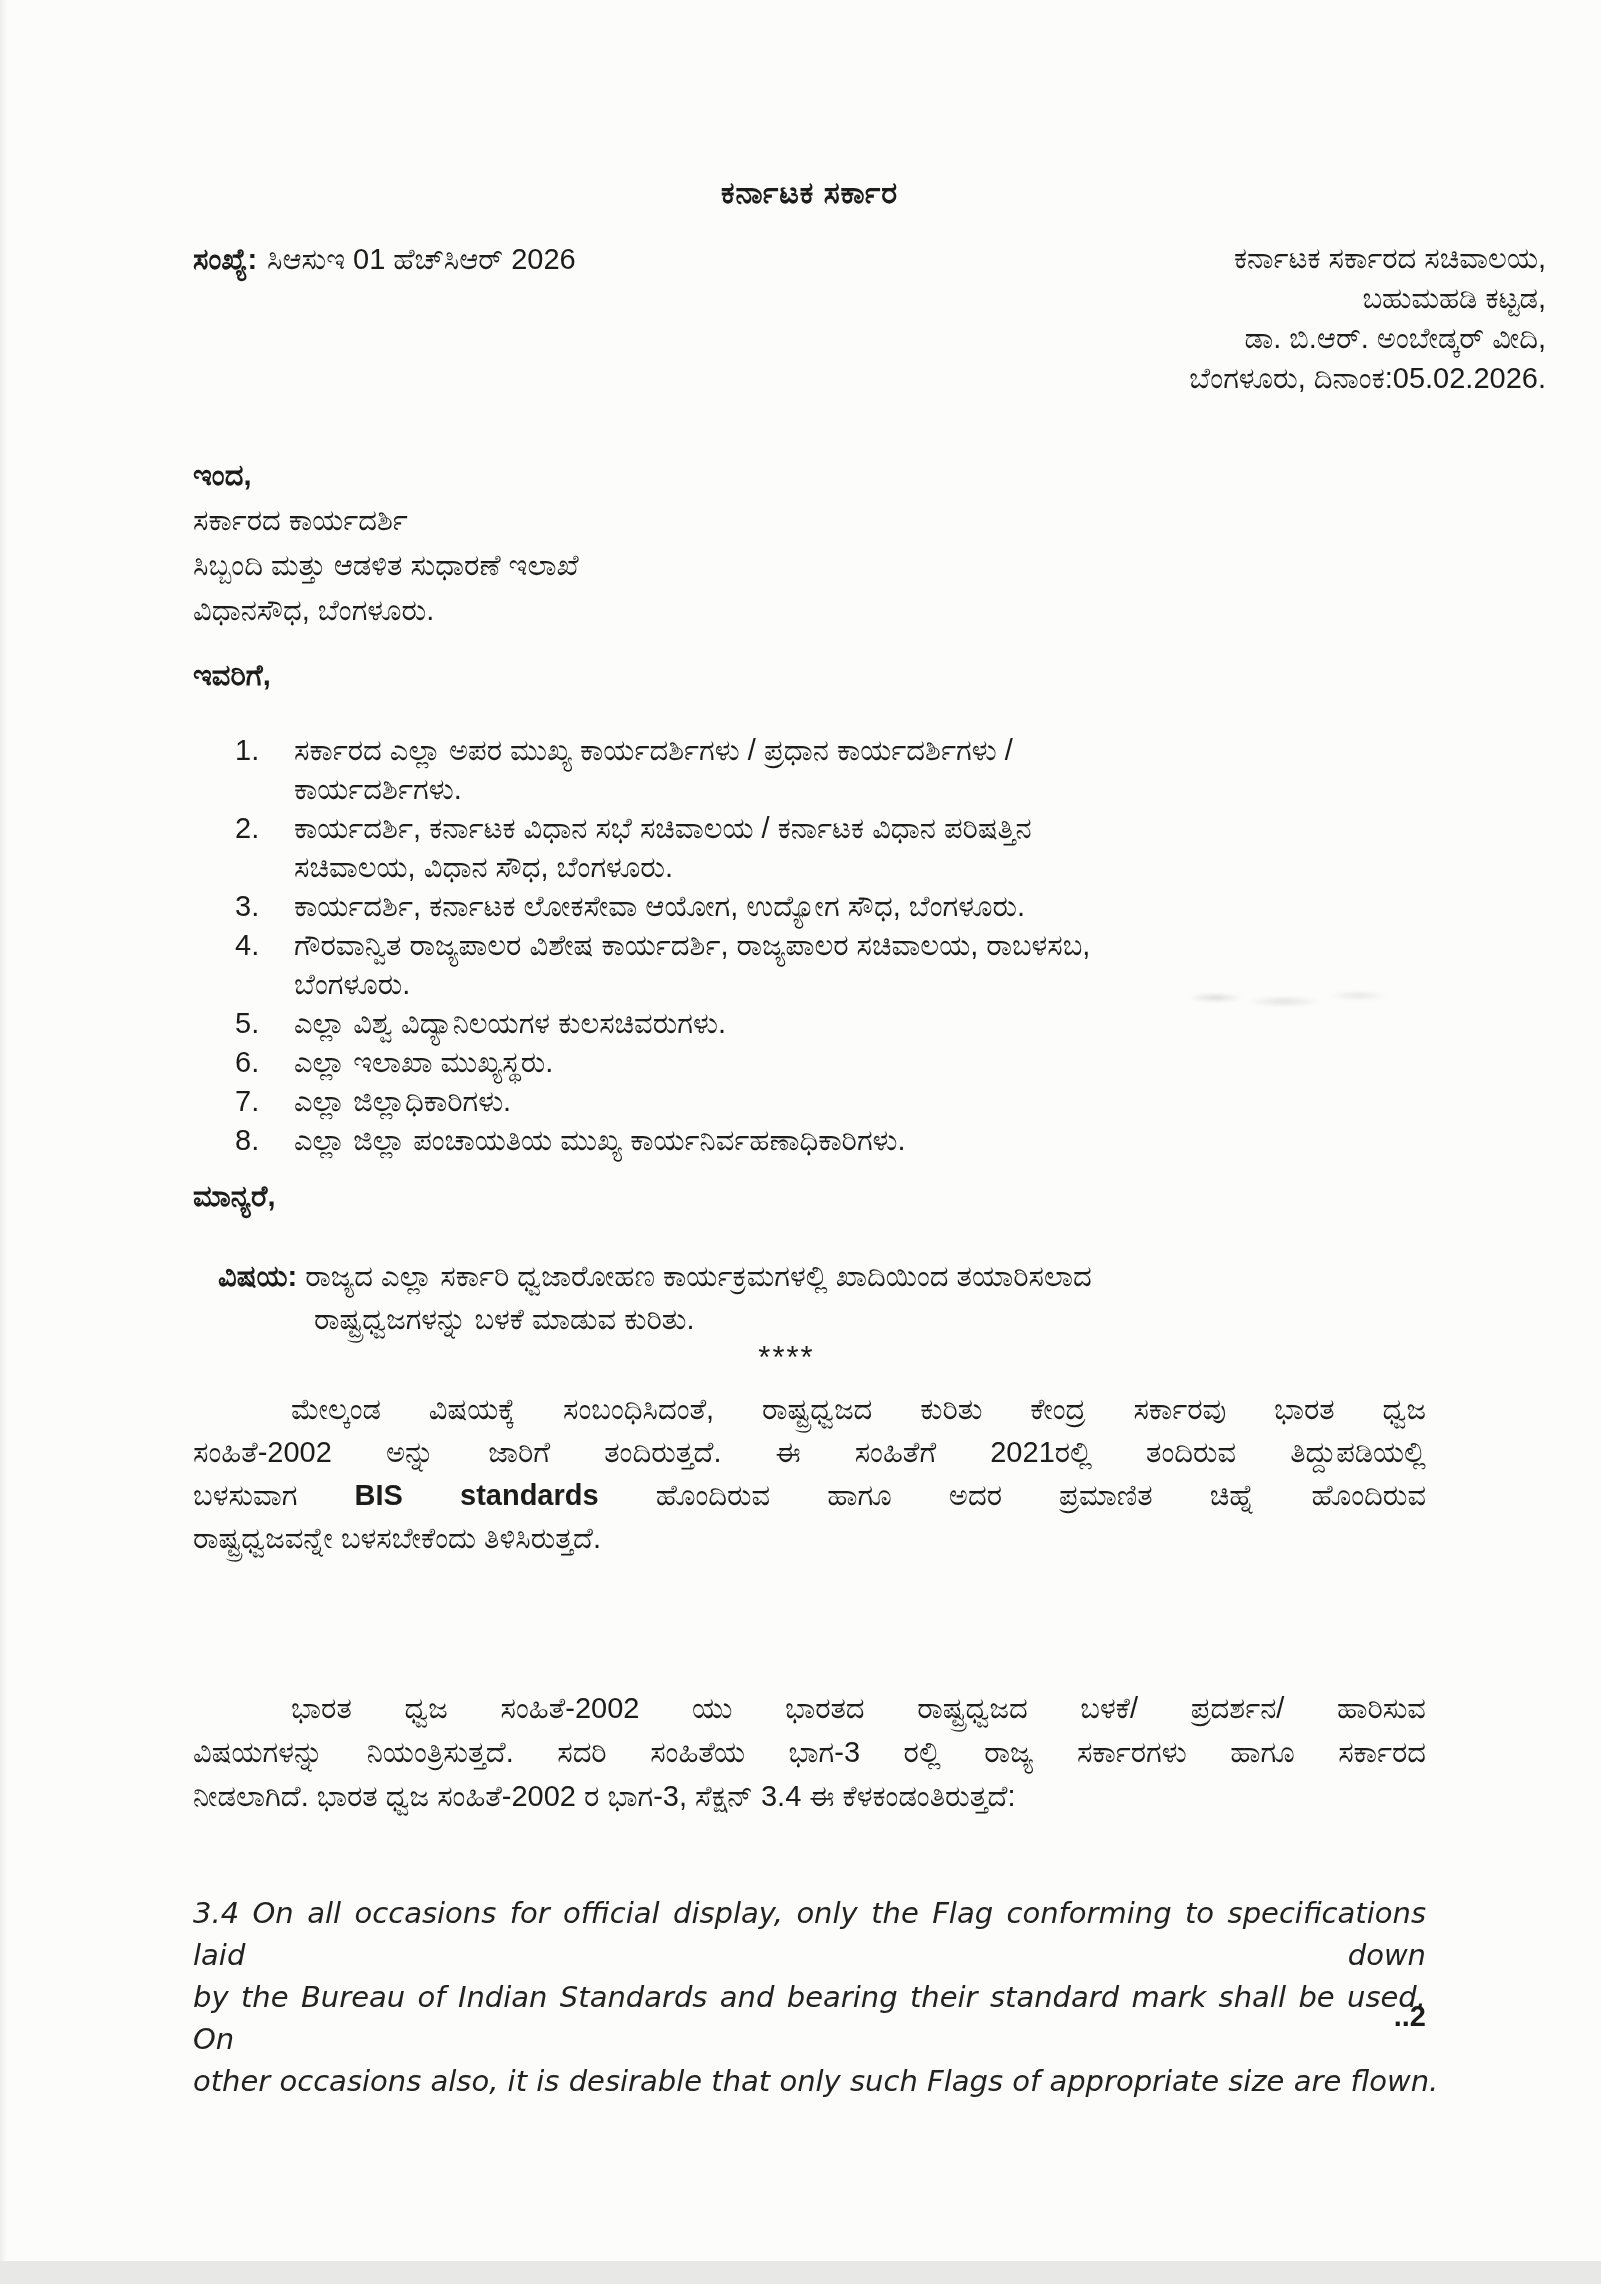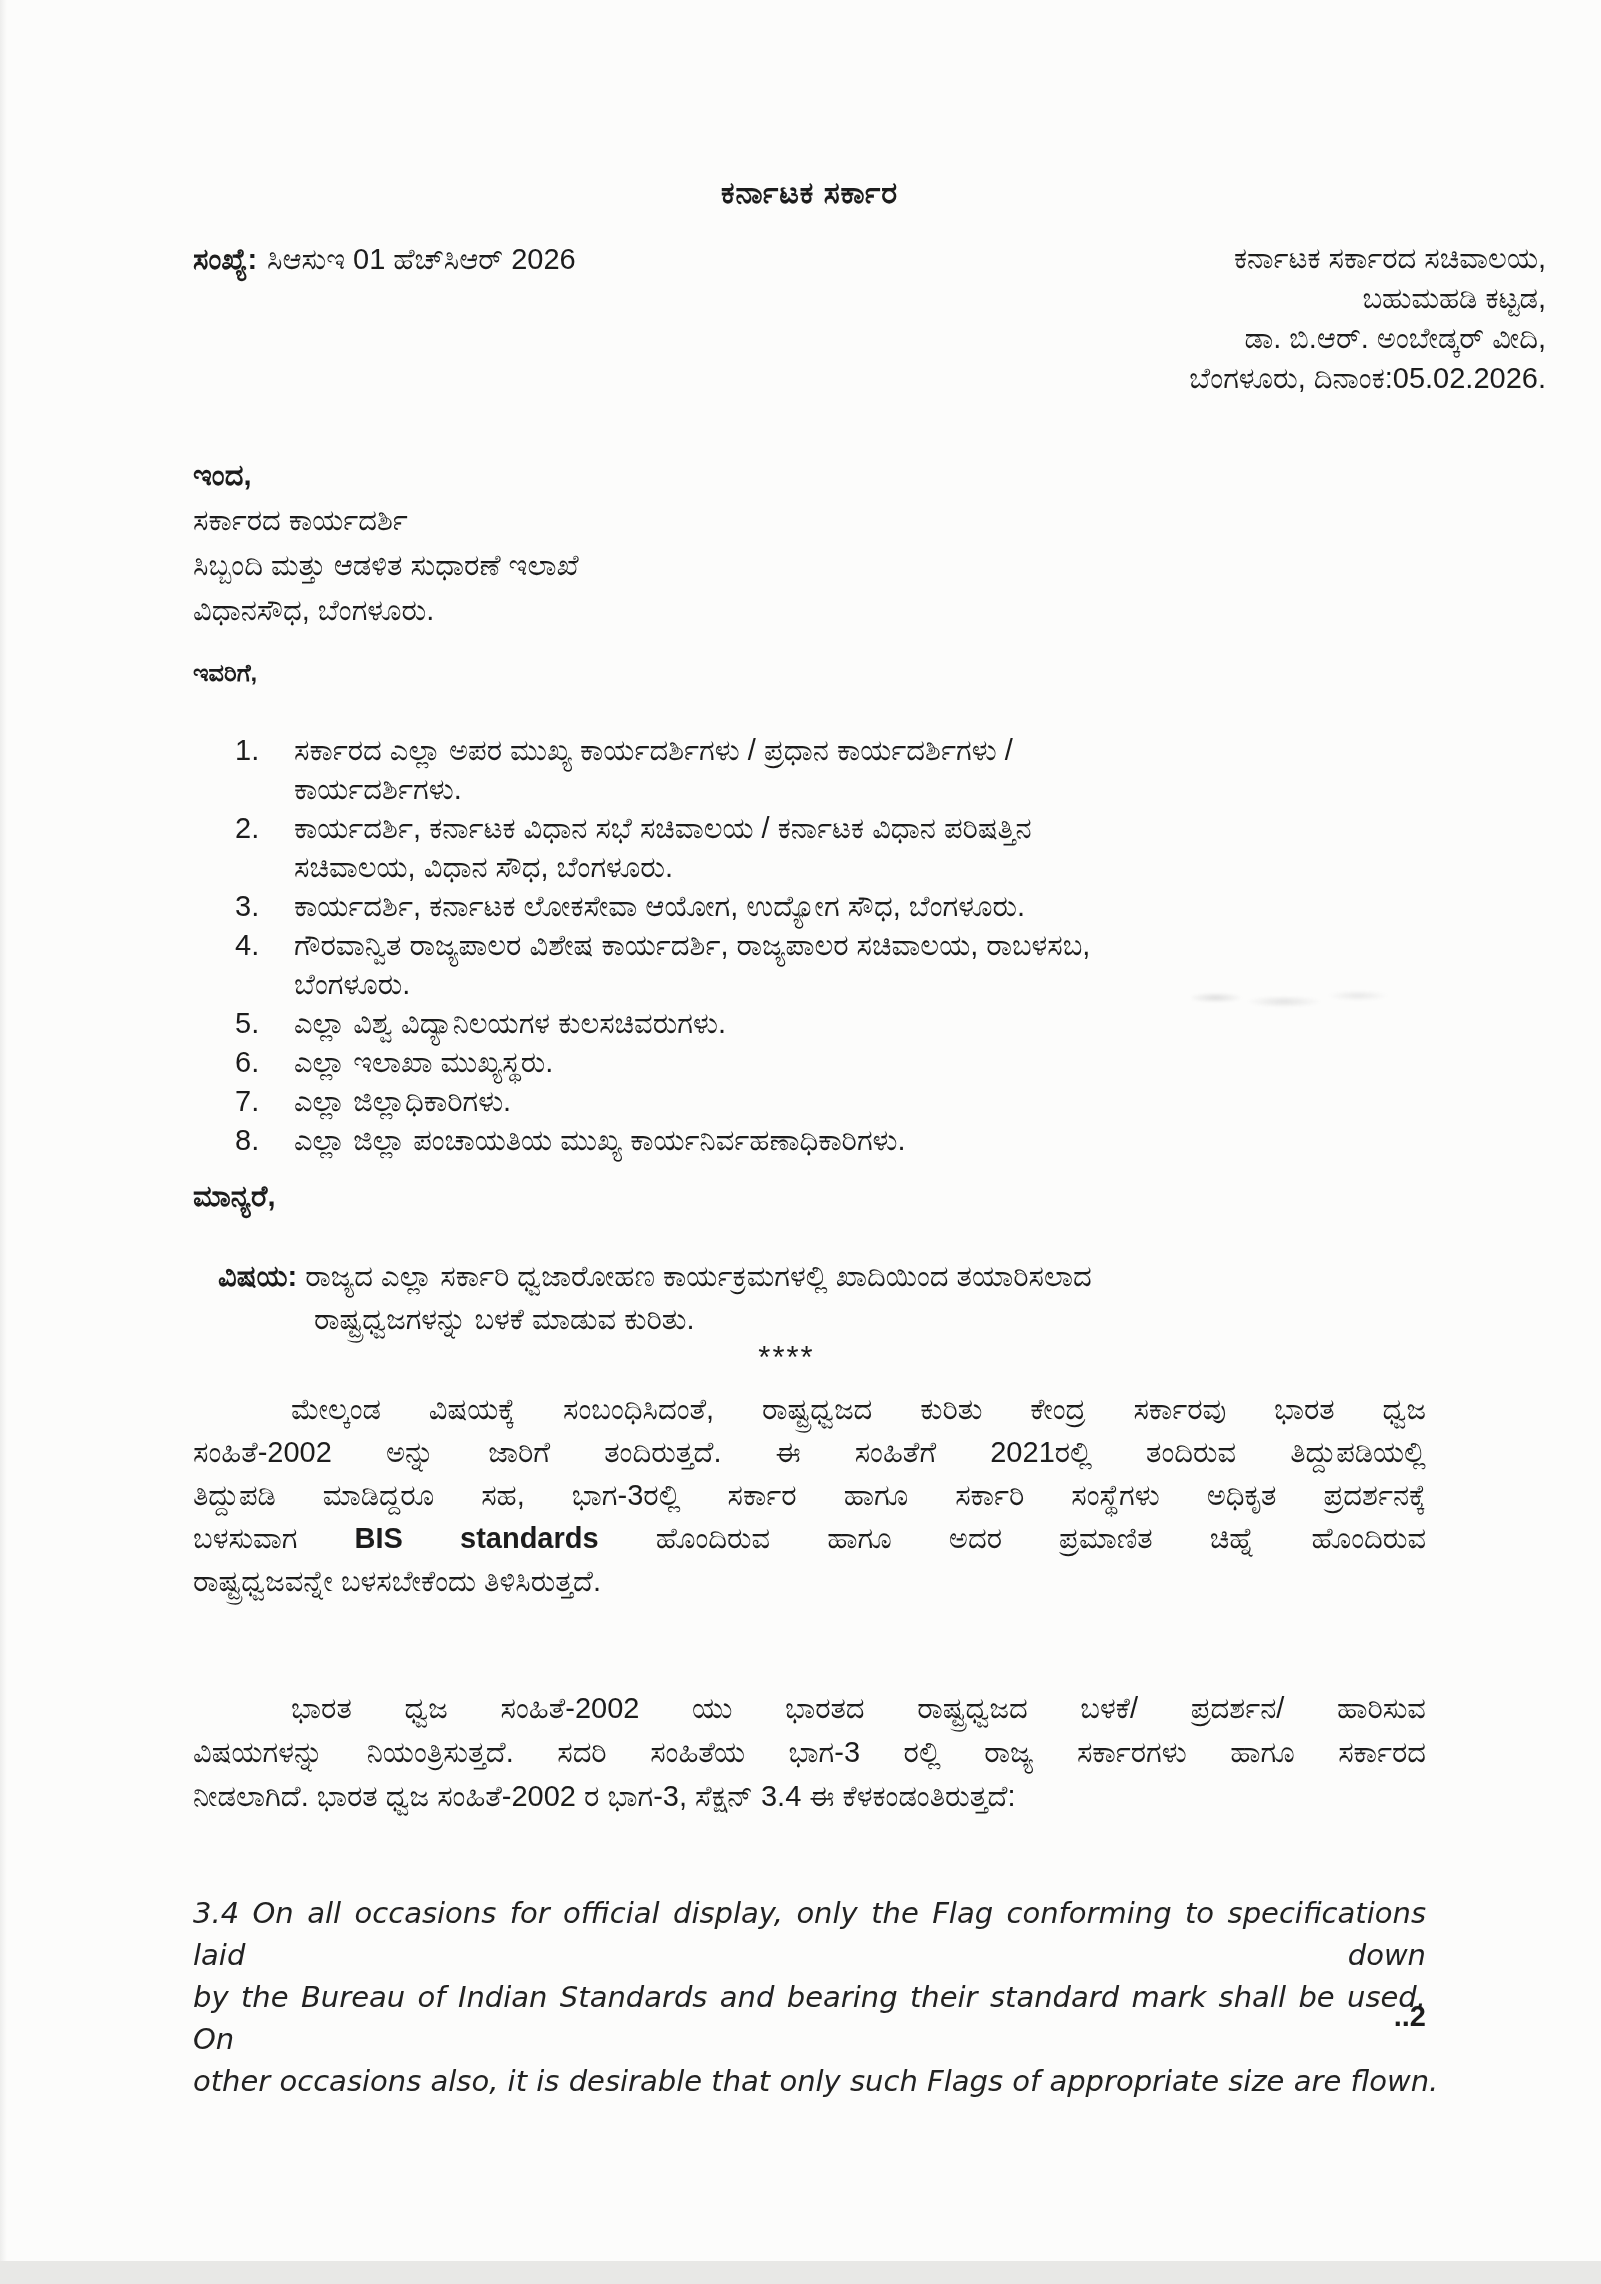--- a/index.html
+++ b/index.html
@@ -23,21 +23,21 @@
   .center{text-align:center;}
   .just{text-align:justify;text-align-last:justify;}
   .line{white-space:nowrap;}
   .jline{white-space:normal;}
   .title{top:176px;font-weight:bold;font-size:30px;letter-spacing:1px;}
   .number-line{top:243px;left:193px;font-size:29px;}
   .number-line .lbl{font-weight:bold;margin-right:9.8px;}
   .address{top:238px;left:1027px;width:519px;text-align:right;line-height:40px;font-size:29px;}
   .from-block{top:453px;left:193px;line-height:45px;font-size:29px;}
   .from-block .hd{font-weight:bold;}
-  .to-heading{top:659px;left:193px;font-weight:bold;font-size:24px;}
+  .to-heading{top:659px;left:193px;font-weight:bold;font-size:29px;}
   .dist-list{top:731px;left:235px;width:1235px;font-size:29px;line-height:39px;}
   .dist-item{display:flex;}
   .dist-num{width:59px;flex:0 0 59px;}
   .dist-text{flex:1;}
   .salutation{top:1180px;left:193px;font-weight:bold;font-size:29px;}
   .subject{top:1255px;left:218px;width:1220px;font-size:29px;line-height:43px;}
   .subject .lbl{font-weight:bold;}
   .subject .l2{padding-left:96px;}
   .subject .sep{text-align:center;width:1137px;letter-spacing:2px;font-size:31px;line-height:33px;}
   .para1{top:1388px;line-height:43px;font-size:29px;}
@@ -143,21 +143,20 @@
       <span class="lbl">ವಿಷಯ:</span>
       <span>ರಾಜ್ಯದ ಎಲ್ಲಾ ಸರ್ಕಾರಿ ಧ್ವಜಾರೋಹಣ ಕಾರ್ಯಕ್ರಮಗಳಲ್ಲಿ ಖಾದಿಯಿಂದ ತಯಾರಿಸಲಾದ</span>
     </div>
     <div class="l2 line">ರಾಷ್ಟ್ರಧ್ವಜಗಳನ್ನು ಬಳಕೆ ಮಾಡುವ ಕುರಿತು.</div>
     <div class="sep">****</div>
   </div>
 
   <div class="abs col para1 kn">
     <div class="jline just indent">ಮೇಲ್ಕಂಡ ವಿಷಯಕ್ಕೆ ಸಂಬಂಧಿಸಿದಂತೆ, ರಾಷ್ಟ್ರಧ್ವಜದ ಕುರಿತು ಕೇಂದ್ರ ಸರ್ಕಾರವು ಭಾರತ ಧ್ವಜ</div>
     <div class="jline just">ಸಂಹಿತೆ-2002 ಅನ್ನು ಜಾರಿಗೆ ತಂದಿರುತ್ತದೆ. ಈ ಸಂಹಿತೆಗೆ 2021ರಲ್ಲಿ ತಂದಿರುವ ತಿದ್ದುಪಡಿಯಲ್ಲಿ</div>
-    <div class="jline just">ತಿದ್ದುಪಡಿ ಮಾಡಿದ್ದರೂ ಸಹ, ಭಾಗ-3ರಲ್ಲಿ ಸರ್ಕಾರ ಹಾಗೂ ಸರ್ಕಾರಿ ಸಂಸ್ಥೆಗಳು ಅಧಿಕೃತ ಪ್ರದರ್ಶನಕ್ಕೆ</div>
     <div class="jline just"><span>ಬಳಸುವಾಗ </span><span class="bold">BIS standards</span><span> ಹೊಂದಿರುವ ಹಾಗೂ ಅದರ ಪ್ರಮಾಣಿತ ಚಿಹ್ನೆ ಹೊಂದಿರುವ</span></div>
     <div class="line">ರಾಷ್ಟ್ರಧ್ವಜವನ್ನೇ ಬಳಸಬೇಕೆಂದು ತಿಳಿಸಿರುತ್ತದೆ.</div>
   </div>
 
   <div class="abs col para2 kn">
     <div class="jline just indent">ಭಾರತ ಧ್ವಜ ಸಂಹಿತೆ-2002 ಯು ಭಾರತದ ರಾಷ್ಟ್ರಧ್ವಜದ ಬಳಕೆ/ ಪ್ರದರ್ಶನ/ ಹಾರಿಸುವ</div>
     <div class="jline just">ವಿಷಯಗಳನ್ನು ನಿಯಂತ್ರಿಸುತ್ತದೆ. ಸದರಿ ಸಂಹಿತೆಯ ಭಾಗ-3 ರಲ್ಲಿ ರಾಜ್ಯ ಸರ್ಕಾರಗಳು ಹಾಗೂ ಸರ್ಕಾರದ</div>
     <div class="line">ನೀಡಲಾಗಿದೆ. ಭಾರತ ಧ್ವಜ ಸಂಹಿತೆ-2002 ರ ಭಾಗ-3, ಸೆಕ್ಷನ್ 3.4 ಈ ಕೆಳಕಂಡಂತಿರುತ್ತದೆ:</div>
   </div>
 

